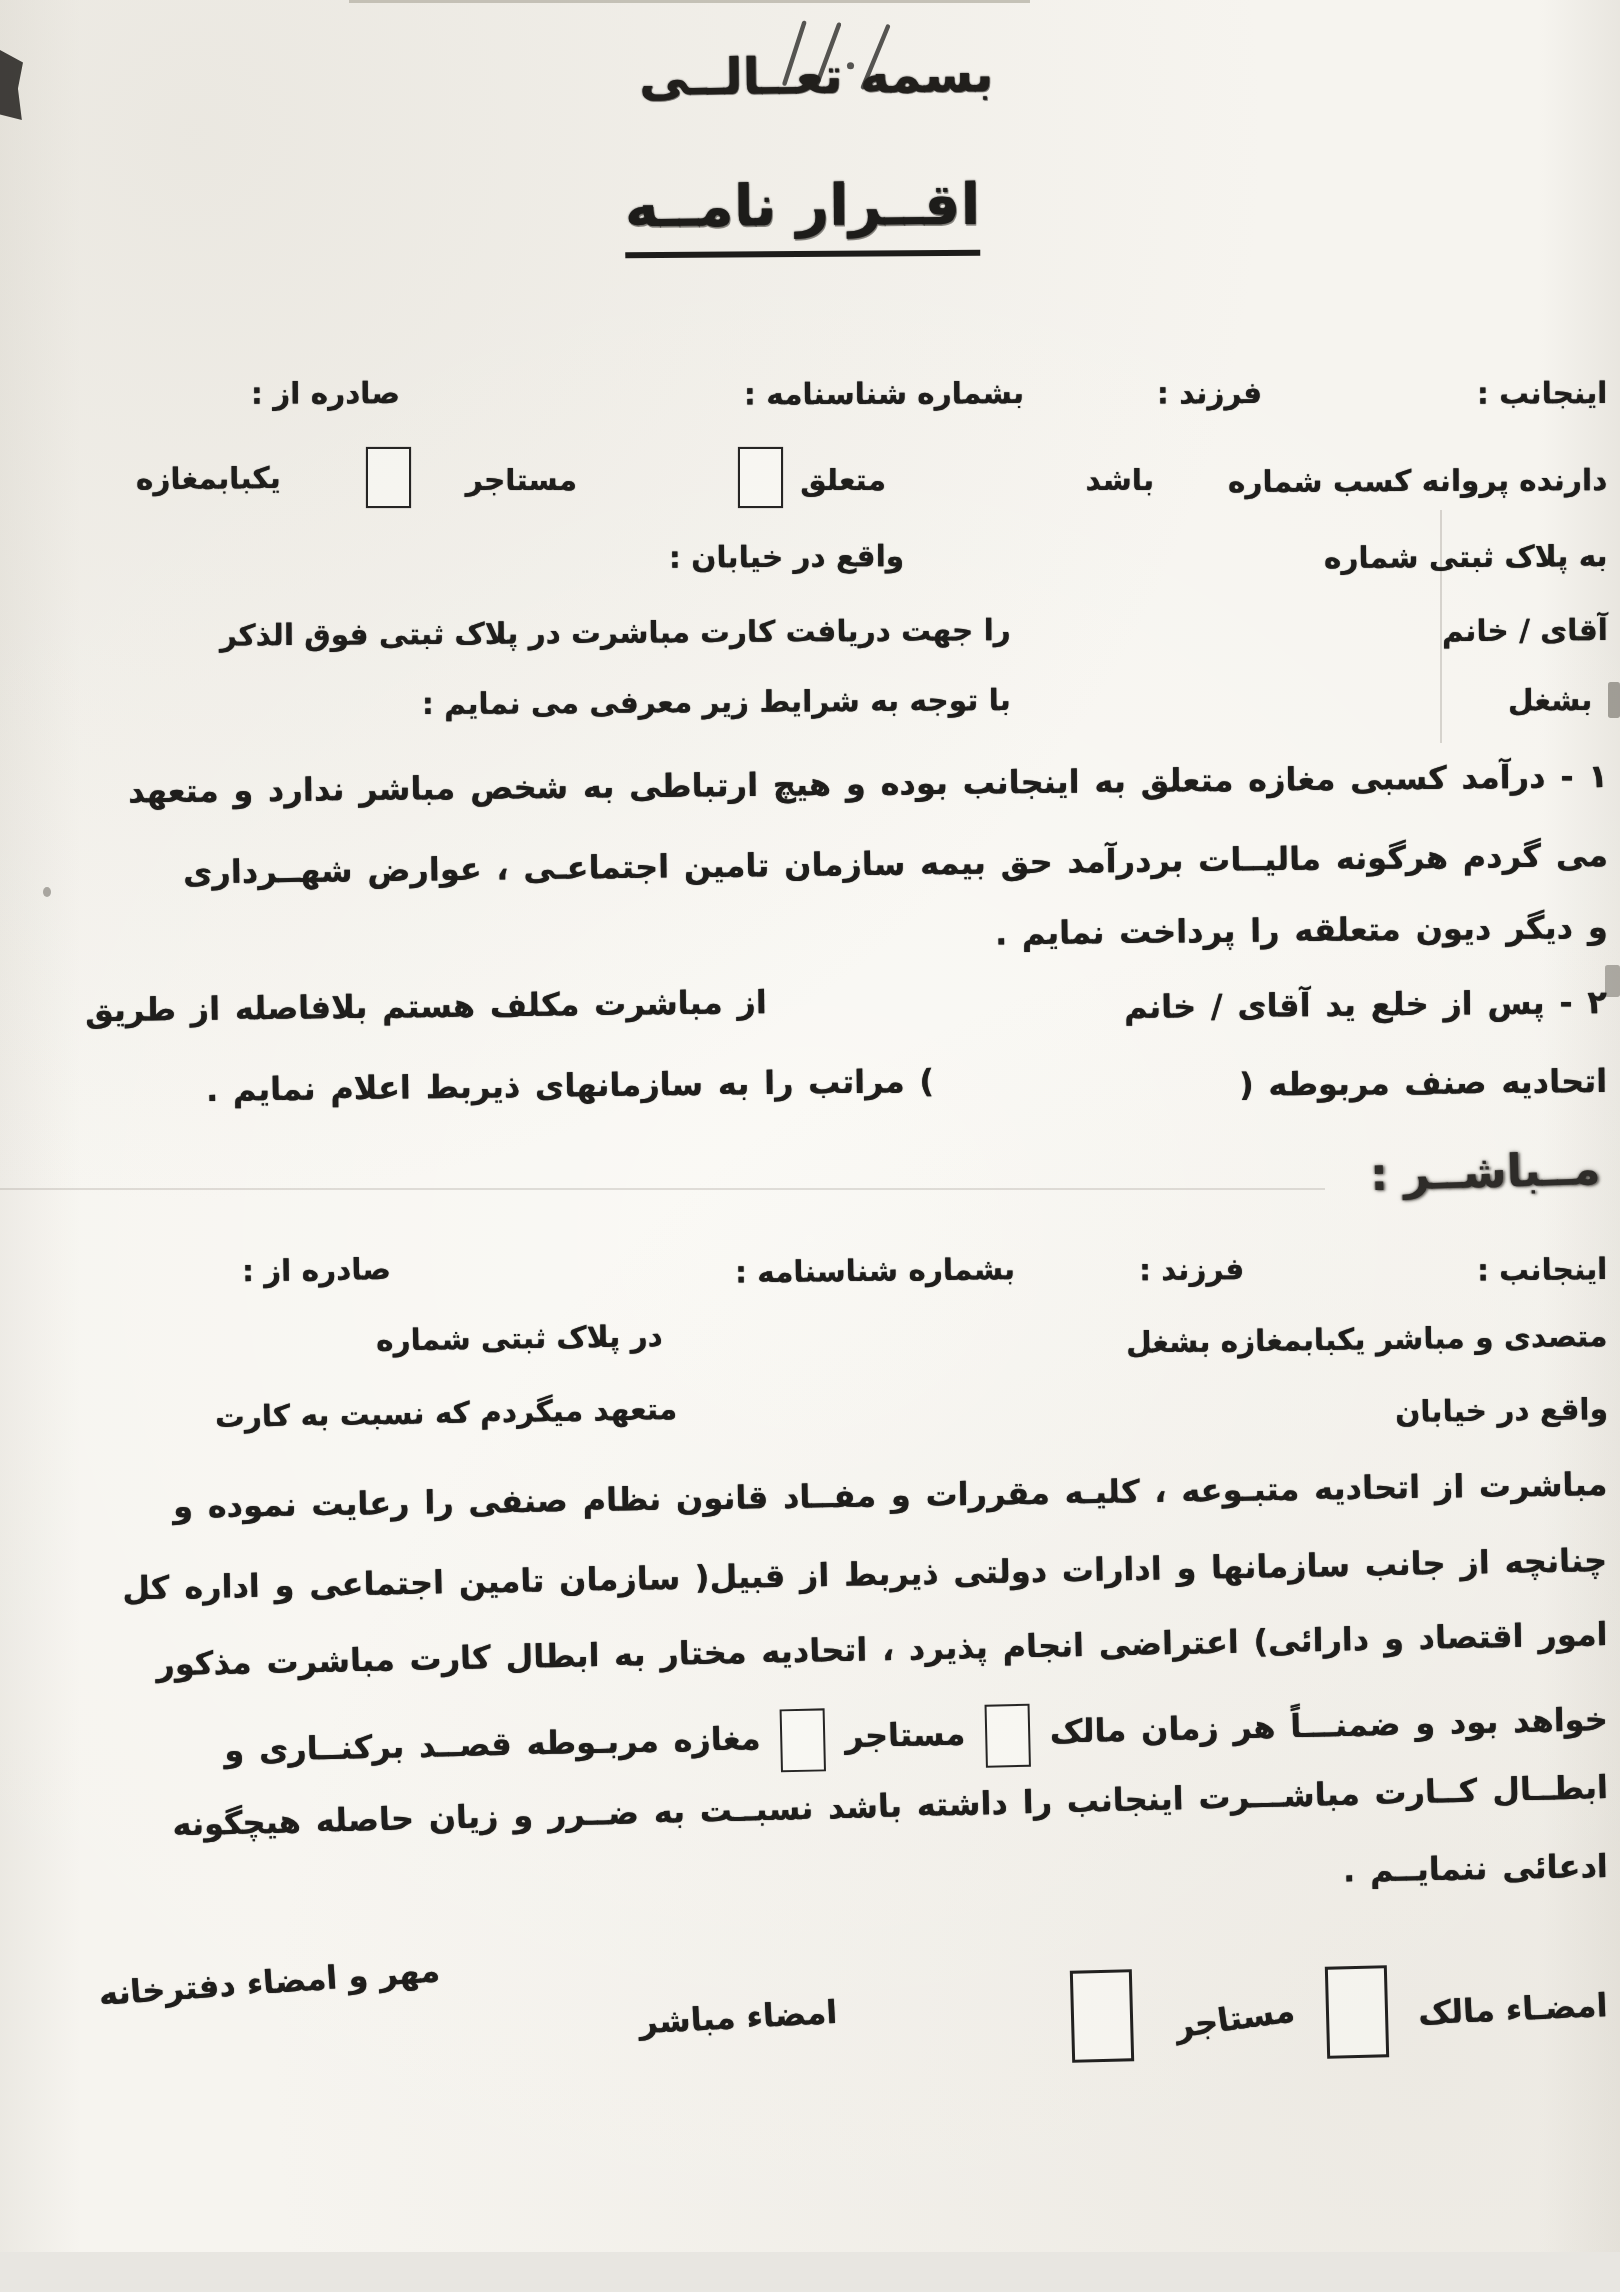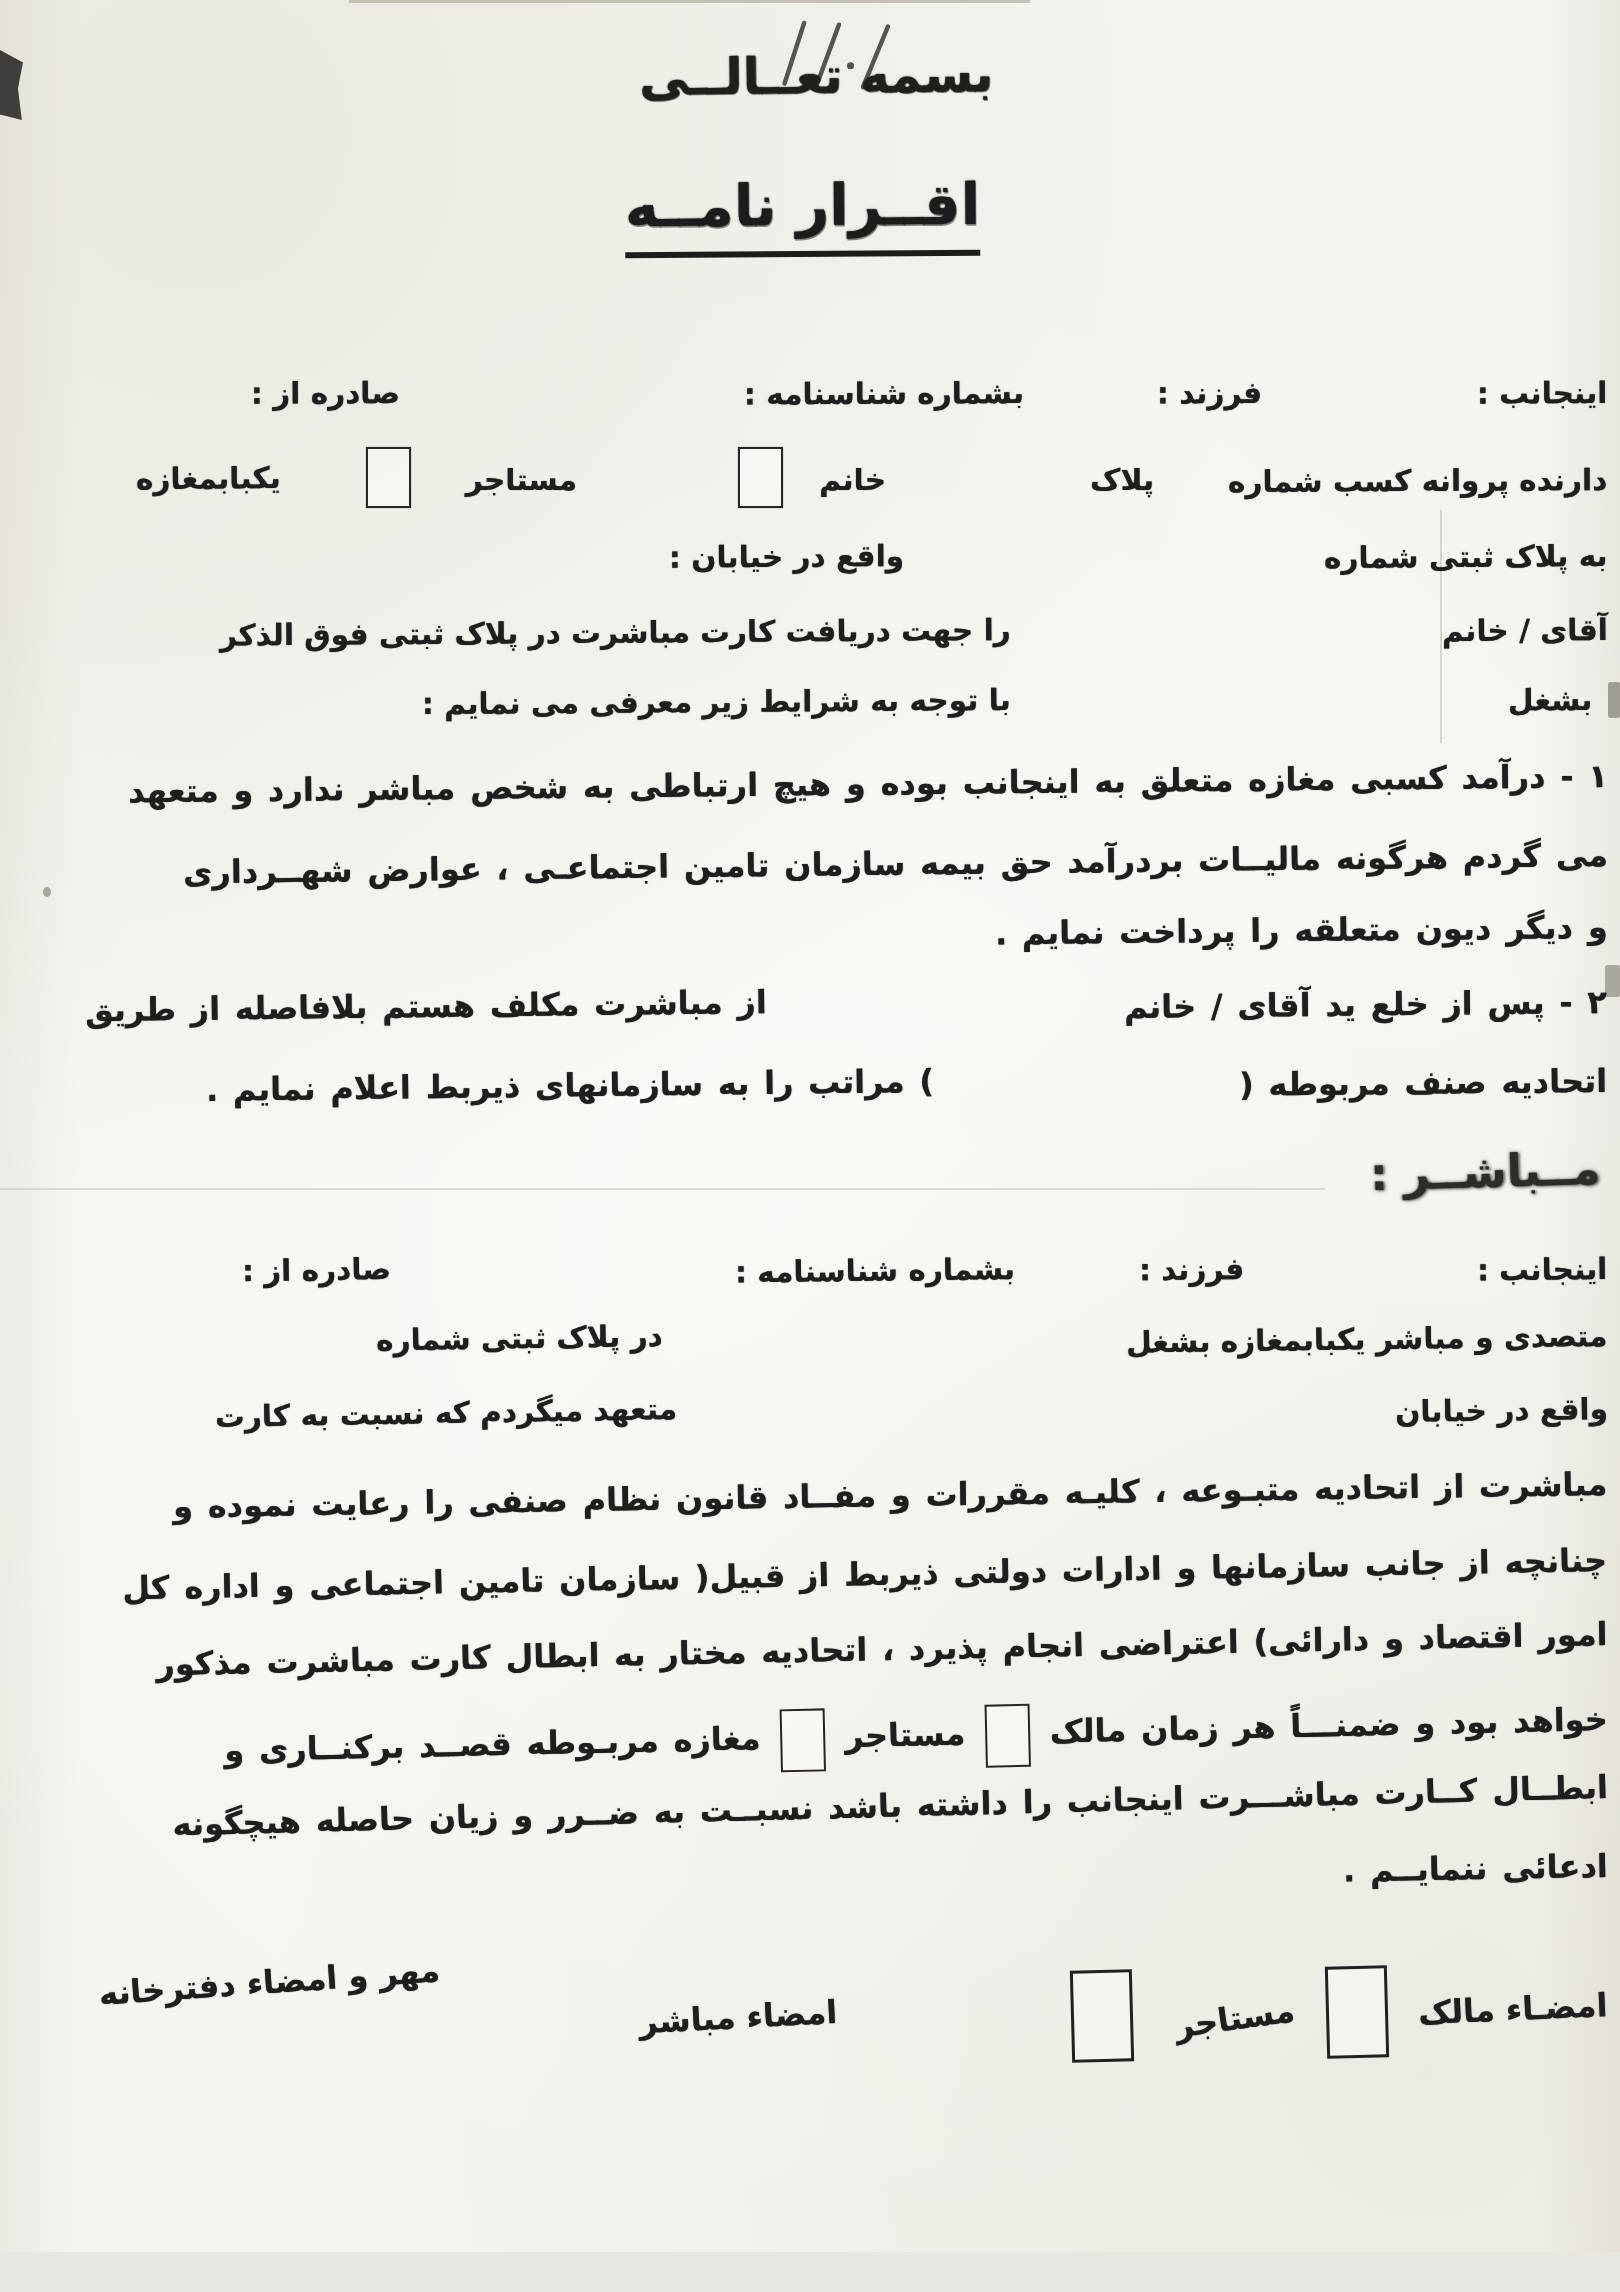--- a/index.html
+++ b/index.html
@@ -114,22 +114,22 @@
 
   <div class="row" style="top:376px;">
     <span class="lbl" style="right:12.5px;transform:rotate(-0.3deg);">اینجانب :</span>
     <span class="lbl" style="right:358px;transform:rotate(-0.3deg);">فرزند :</span>
     <span class="lbl" style="right:596px;transform:rotate(-0.3deg);">بشماره شناسنامه :</span>
     <span class="lbl" style="left:251px;transform:rotate(-0.3deg);">صادره از :</span>
   </div>
 
   <div class="row" style="top:452px;height:77px;">
     <span class="lbl" style="right:12.5px;top:10.7px;transform:rotate(-0.3deg);">دارنده پروانه کسب شماره</span>
-    <span class="lbl" style="right:466px;top:10.7px;">پلاک</span>
-    <span class="lbl" style="right:734px;top:10.7px;">خانم</span>
+    <span class="lbl" style="right:466px;top:10.7px;">باشد</span>
+    <span class="lbl" style="right:734px;top:10.7px;">متعلق</span>
     <div class="cbox" style="right:837px;top:-5.4px;"></div>
     <span class="lbl" style="right:1043px;top:10.7px;">مستاجر</span>
     <div class="cbox" style="right:1209px;top:-5.4px;"></div>
     <span class="lbl" style="left:136px;top:9px;transform:rotate(-0.5deg);">یکبابمغازه</span>
   </div>
 
   <div class="row" style="top:539px;">
     <span class="lbl" style="right:12.5px;transform:rotate(-0.4deg);">به پلاک ثبتی شماره</span>
     <span class="lbl" style="right:716px;transform:rotate(-0.4deg);">واقع در خیابان :</span>
   </div>

